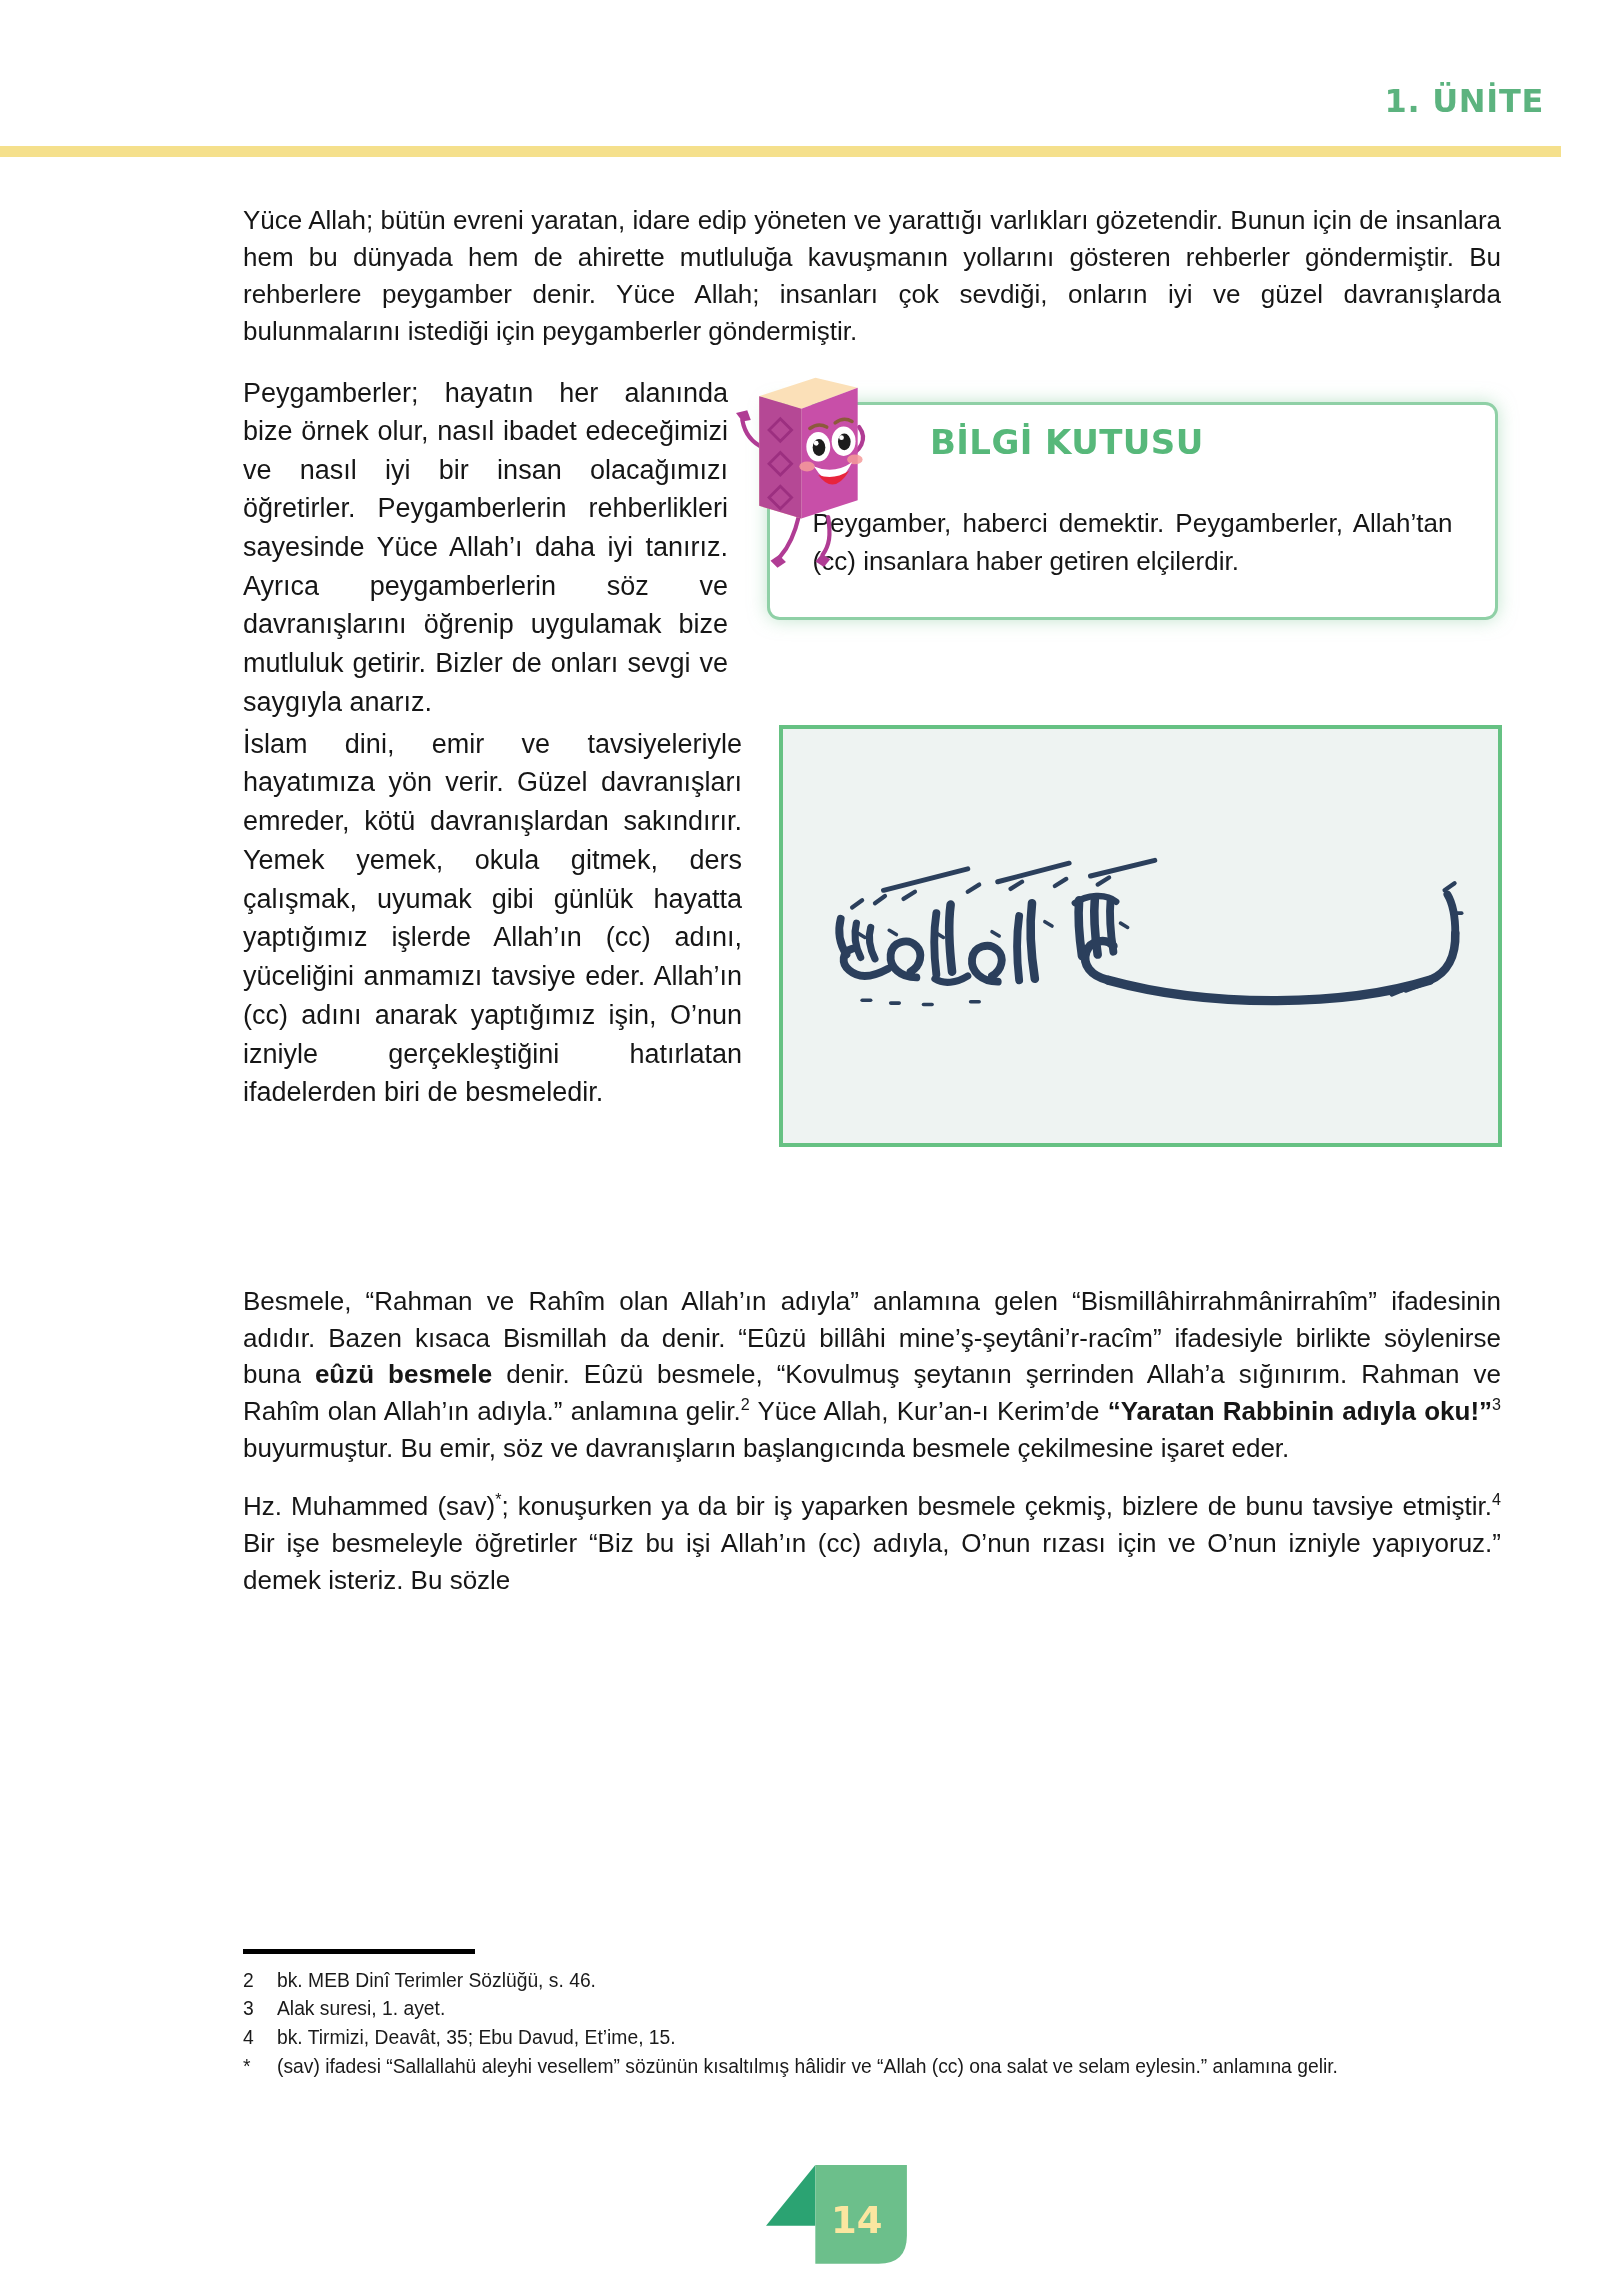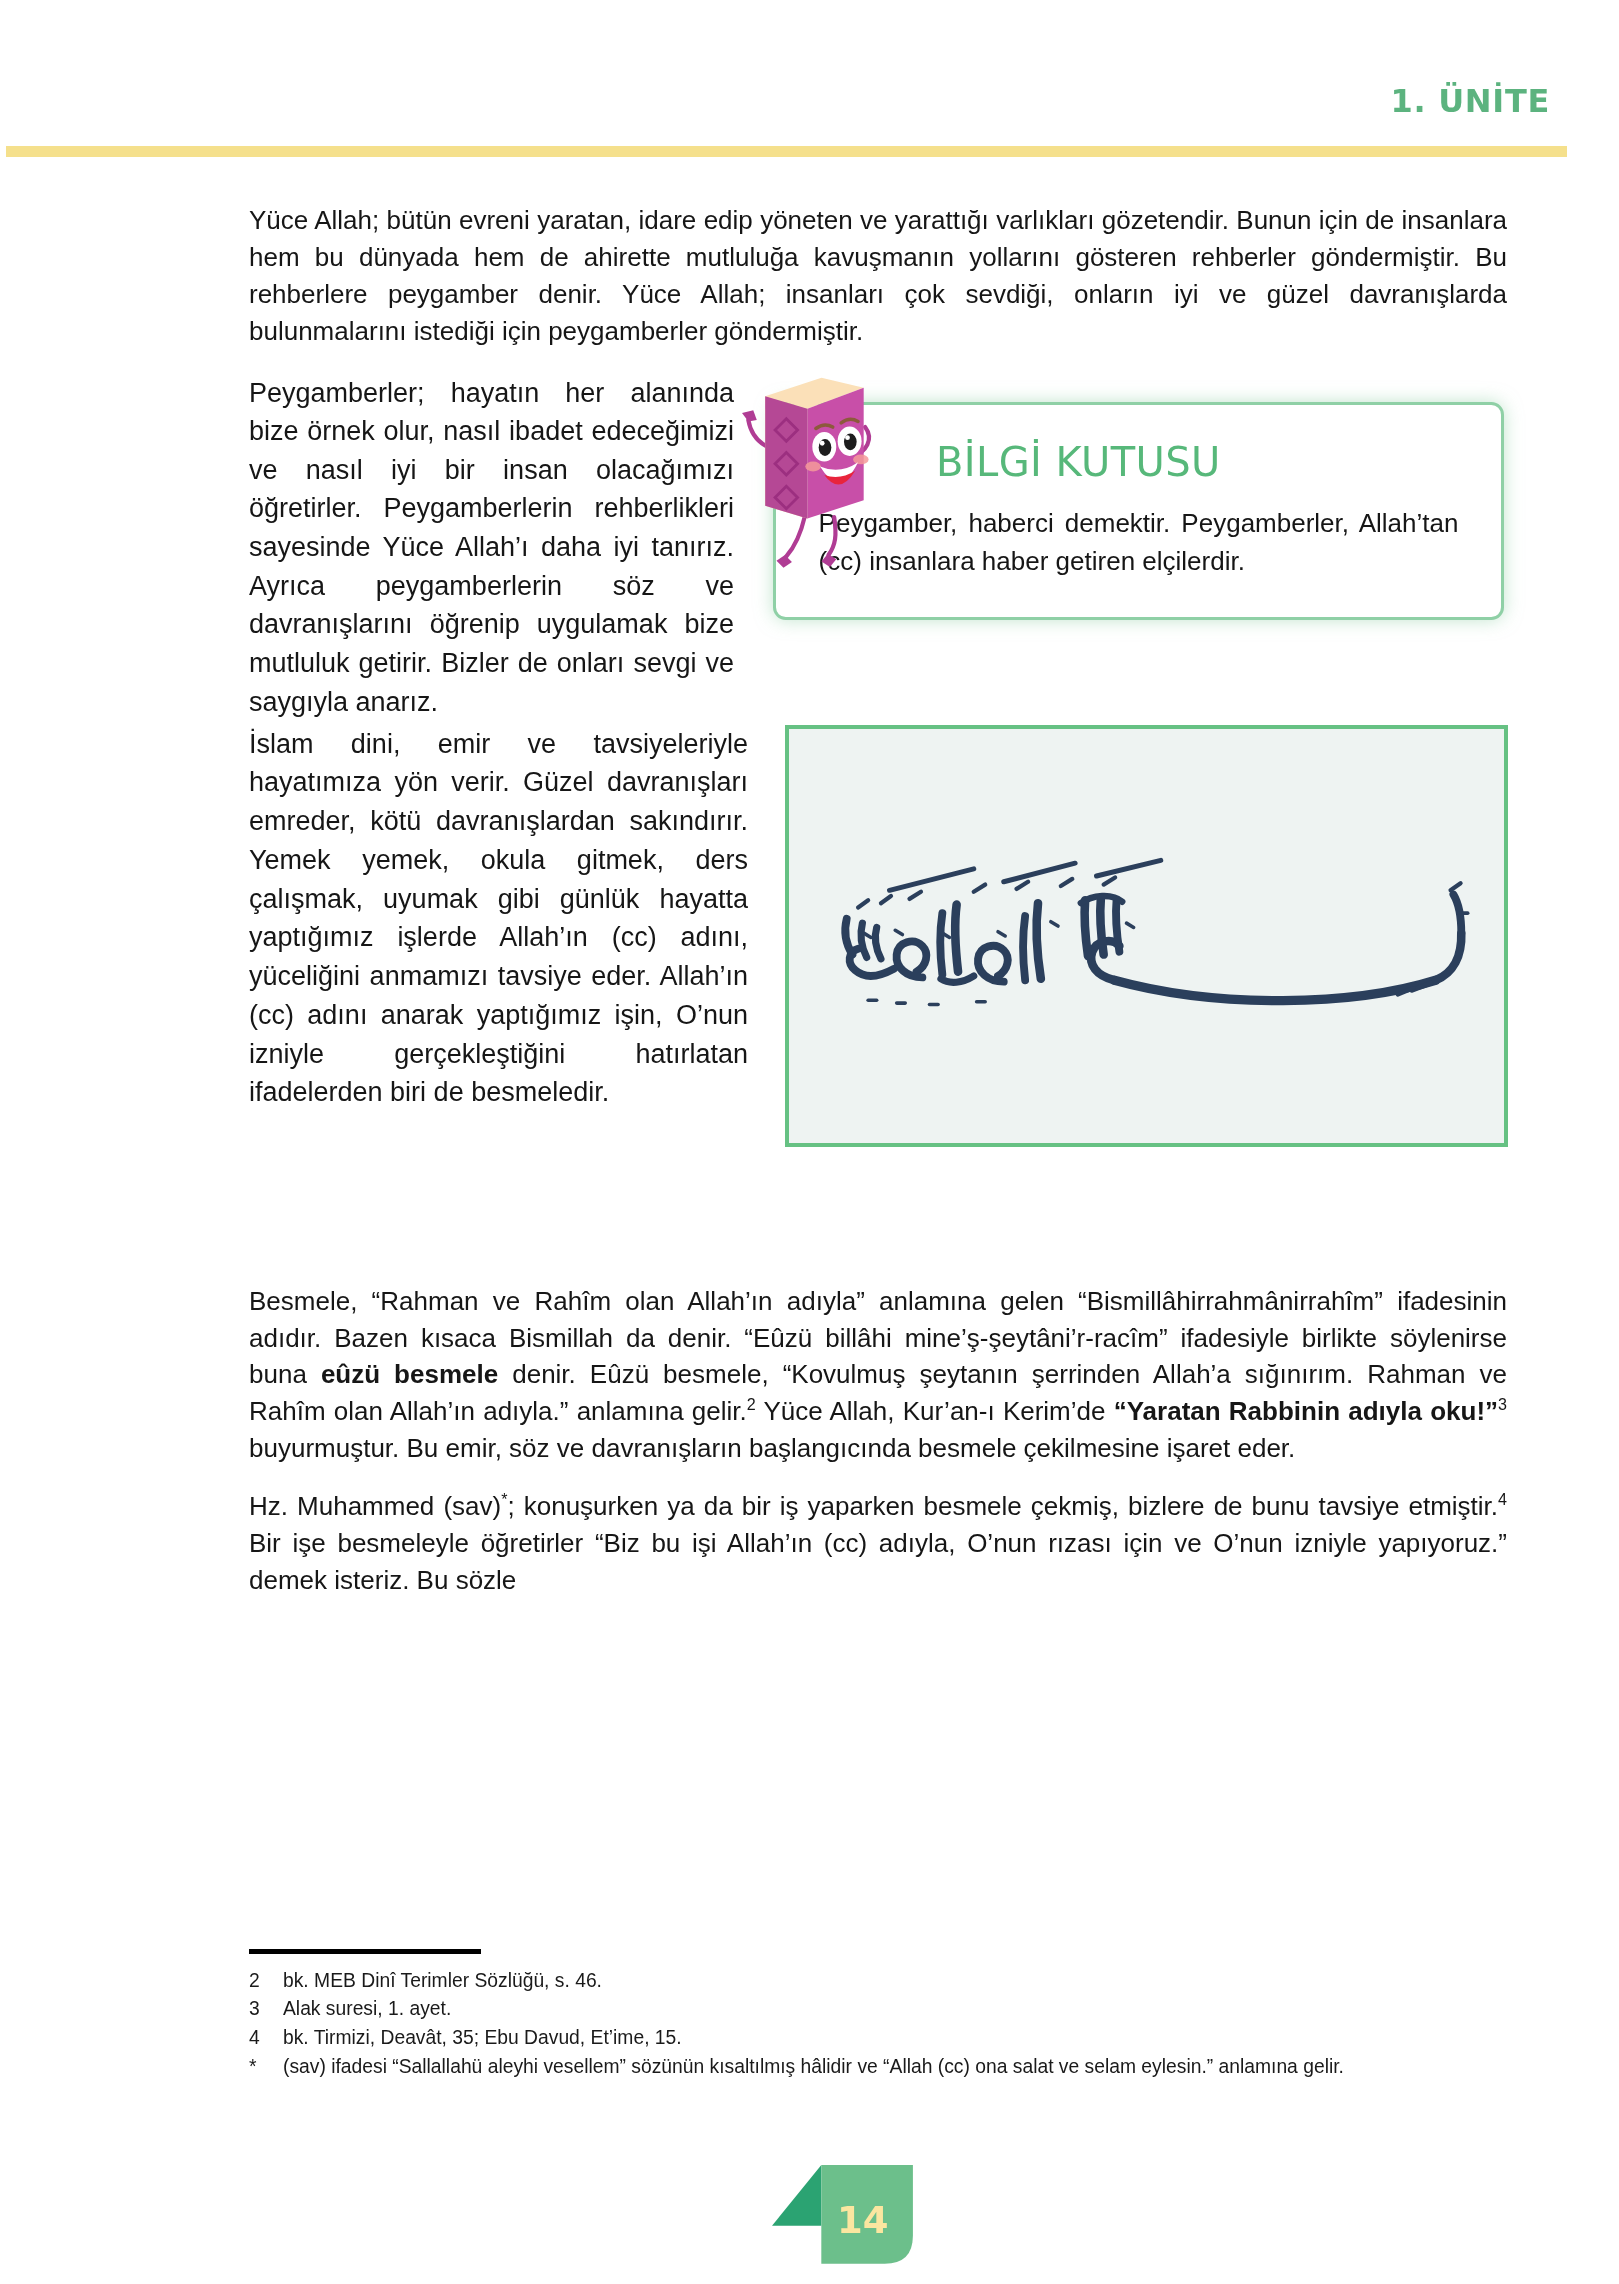--- a/index.html
+++ b/index.html
@@ -11,21 +11,20 @@
     font-family: "Liberation Sans", "DejaVu Sans", sans-serif;
     color: #111111;
   }
   .page {
     position: relative;
     width: 1561px;
     height: 2284px;
     background: #ffffff;
     overflow: hidden;
     box-sizing: border-box;
-    margin-left: 6px;
   }
 
   
   .header {
     position: absolute;
     top: 0; left: 0;
     width: 1620px;
     height: 151px;
   }
   .unit-label {
@@ -102,23 +101,23 @@
     border-radius: 12.7px;
     background: #ffffff;
     box-shadow: 0 0 18.3px rgba(143, 208, 166, 0.55);
     padding: 60px 37px 31px 37px;
     min-height: 218px;
     box-sizing: border-box;
   }
   .bilgi-title {
     position: absolute;
     left: 160px;
-    top: 34px;
-    font-size: 40px;
-    font-weight: normal;
+    top: 17px;
+    font-size: 34px;
+    font-weight: bold;
     color: #57b87a;
     letter-spacing: 0.4px;
     font-family: "DejaVu Sans", sans-serif;
   }
   .bilgi-text {
     font-size: 26px;
     line-height: 1.47;
     text-align: justify;
     color: #161616;
     margin: 39px 0 0 0;

